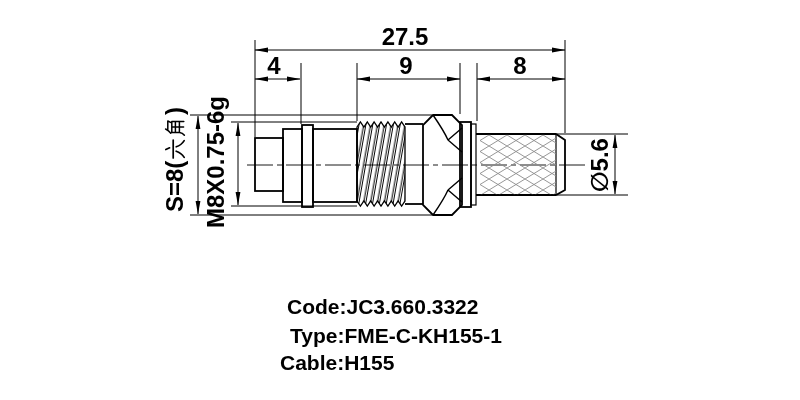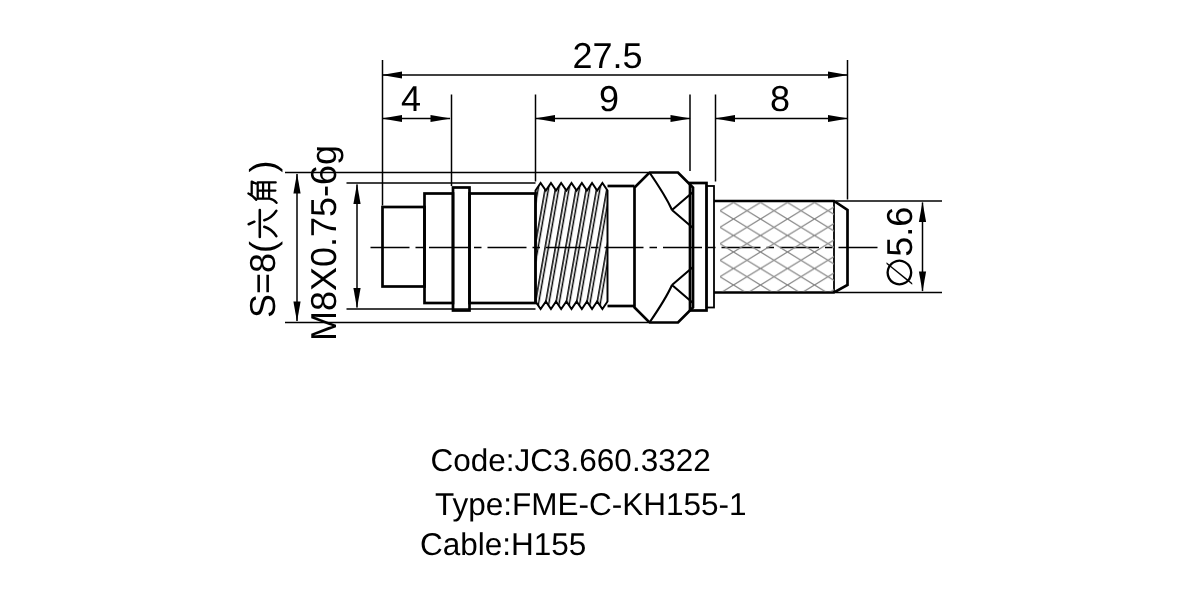--- a/index.html
+++ b/index.html
@@ -1,17 +1,17 @@
 <!DOCTYPE html>
 <html><head>
 <meta charset="utf-8">
 <style>
   html,body{margin:0;padding:0;background:#fff;}
   .canvas{position:relative;width:800px;height:372px;background:#14b8a6;overflow:hidden;
-          font-family:"Liberation Sans","DejaVu Sans",sans-serif;}
+          font-family:"Liberation Sans","DejaVu Sans",sans-serif;font-weight:bold;}
   svg{display:block;}
   .outline{stroke:#000;stroke-width:1.8;fill:none;}
   .thin{stroke:#000;stroke-width:1.2;fill:none;}
   .thread-out{stroke:#000;stroke-width:1.3;}
   .dim{stroke:#000;stroke-width:1;fill:none;}
   .ext{stroke:#000;stroke-width:1;fill:none;}
   .cl{stroke:#000;stroke-width:0.9;fill:none;}
   .hexline{stroke:#000;stroke-width:1.4;fill:none;}
   .dimtext{font-family:"Liberation Sans","DejaVu Sans",sans-serif;font-size:24px;fill:#000;}
   .infotext{font-family:"Liberation Sans","DejaVu Sans",sans-serif;font-size:21px;fill:#000;}

